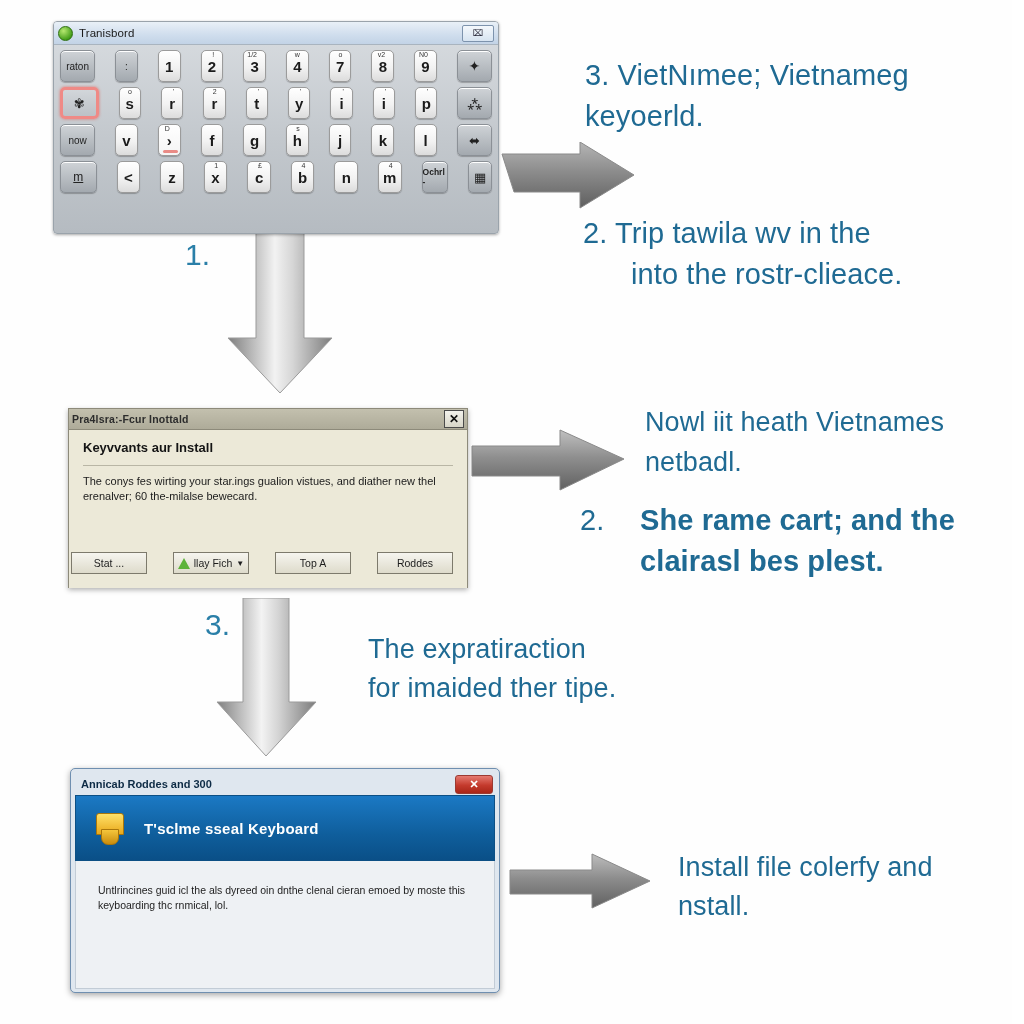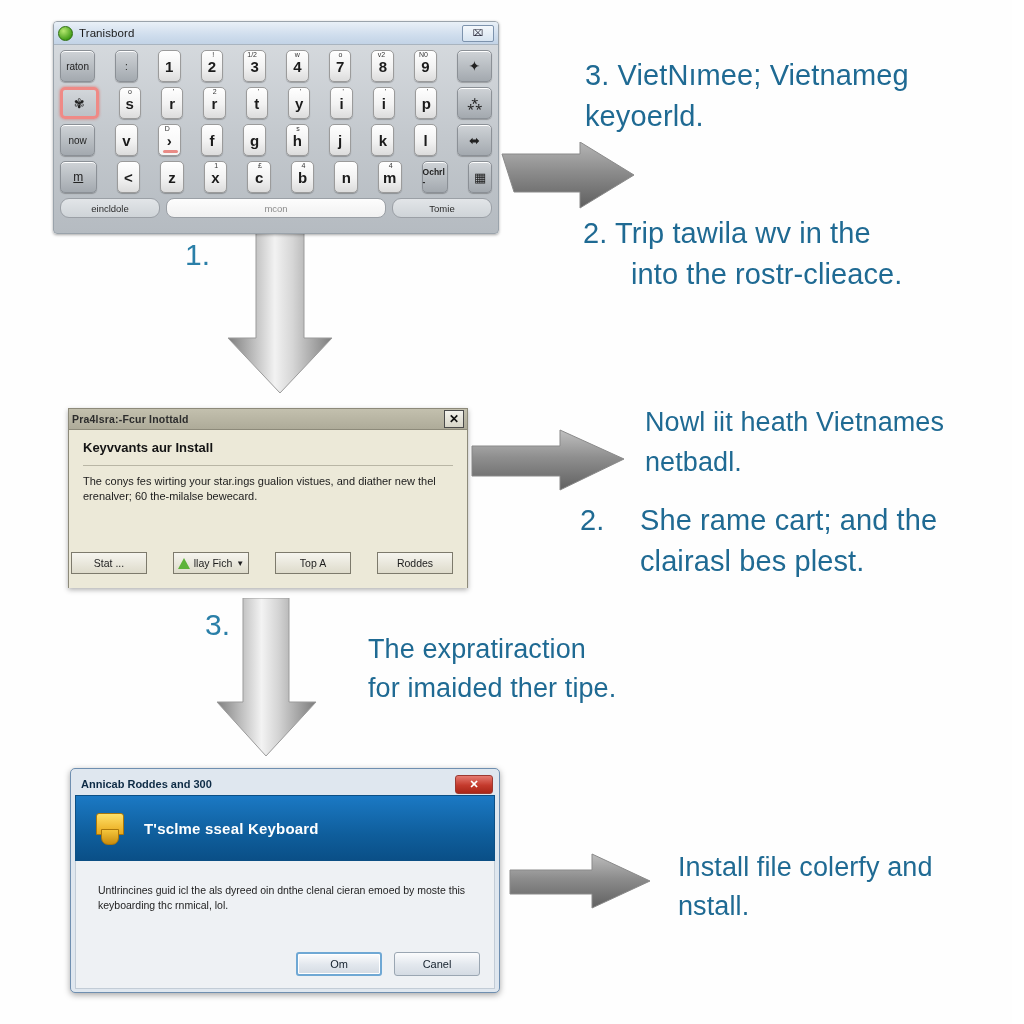--- a/index.html
+++ b/index.html
@@ -538,31 +538,20 @@
           <span>m</span>
         </div>
       <div class="key dark wide12">
           <span style="font-size:8.5px;font-weight:bold">Ochrl -</span>
         </div>
       <div class="key dark">
           <span style="font-size:13px">▦</span>
         </div>
     </div>
 
-    <div class="kb-bottom">
-      <div class="bkey side">
-          <span>eincldole</span>
-        </div>
-      <div class="bkey space">
-          <span>mcon</span>
-        </div>
-      <div class="bkey side">
-          <span>Tomie</span>
-        </div>
-    </div>
   </div>
 
   <div id="dlg-mid" class="abs">
     <div class="titlebar">
       <span class="t">Pra4lsra:-Fcur Inottald</span>
       <span class="x">✕</span>
     </div>
     <div class="body">
       <div class="h">Keyvvants aur Install</div>
       <hr>
@@ -593,28 +582,20 @@
     </div>
     <div class="banner">
       <span class="shieldico">
         <i class="s1"></i>
           <i class="s2"></i>
       </span>
       <span class="btxt">T'sclme sseal Keyboard</span>
     </div>
     <div class="content">
       <div class="p">Untlrincines guid icl the als dyreed oin dnthe clenal cieran emoed by moste this keyboarding thc rnmical, lol.</div>
-      <div class="btnrow">
-        <div class="btn primary">
-          <span>Om</span>
-        </div>
-        <div class="btn">
-          <span>Canel</span>
-        </div>
-      </div>
     </div>
   </div>
 
   <div class="stepnum" style="left:185px; top:238px;">1.</div>
   <div class="stepnum" style="left:205px; top:608px;">3.</div>
 
   <div class="steptxt" style="left:585px; top:55px; width:420px;">
     <span>3.</span>
     <span>VietNımee; Vietnameg</span><br>
     <span>keyoerld.</span>
@@ -625,21 +606,21 @@
     <span>Trip tawila wv in the</span><br>
     <span style="margin-left:48px; display:inline-block;">into the rostr-clieace.</span>
   </div>
 
   <div class="steptxt" style="left:645px; top:402px; width:370px; font-size:27px; line-height:40px;">
     <span>Nowl iit heath Vietnames</span><br>
     <span>netbadl.</span>
   </div>
 
   <div class="steptxt" style="left:580px; top:500px; width:430px;">
-    <span style="display:inline-block; width:60px; vertical-align:top;">2.</span><span style="display:inline-block; width:360px; vertical-align:top;">
+    <span style="display:inline-block; width:60px; vertical-align:top;">2.</span><span style="display:inline-block; width:360px; vertical-align:top;font-weight:bold;">
       <span>She rame cart; and the</span><br>
       <span>clairasl bes plest.</span>
     </span>
   </div>
 
   <div class="steptxt" style="left:368px; top:630px; width:360px; font-size:27px; line-height:39px;">
     <span>The expratiraction</span><br>
     <span>for imaided ther tipe.</span>
   </div>
 

